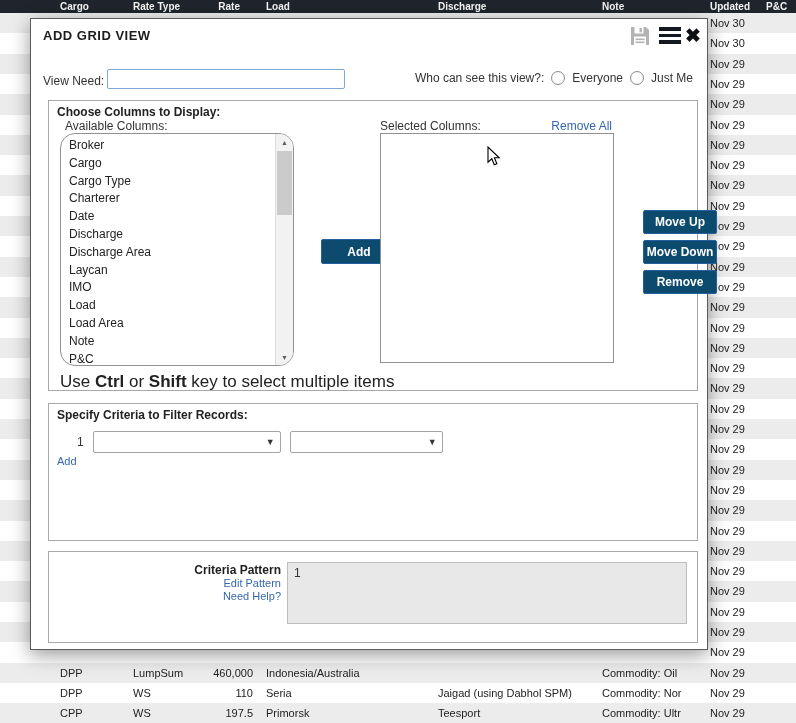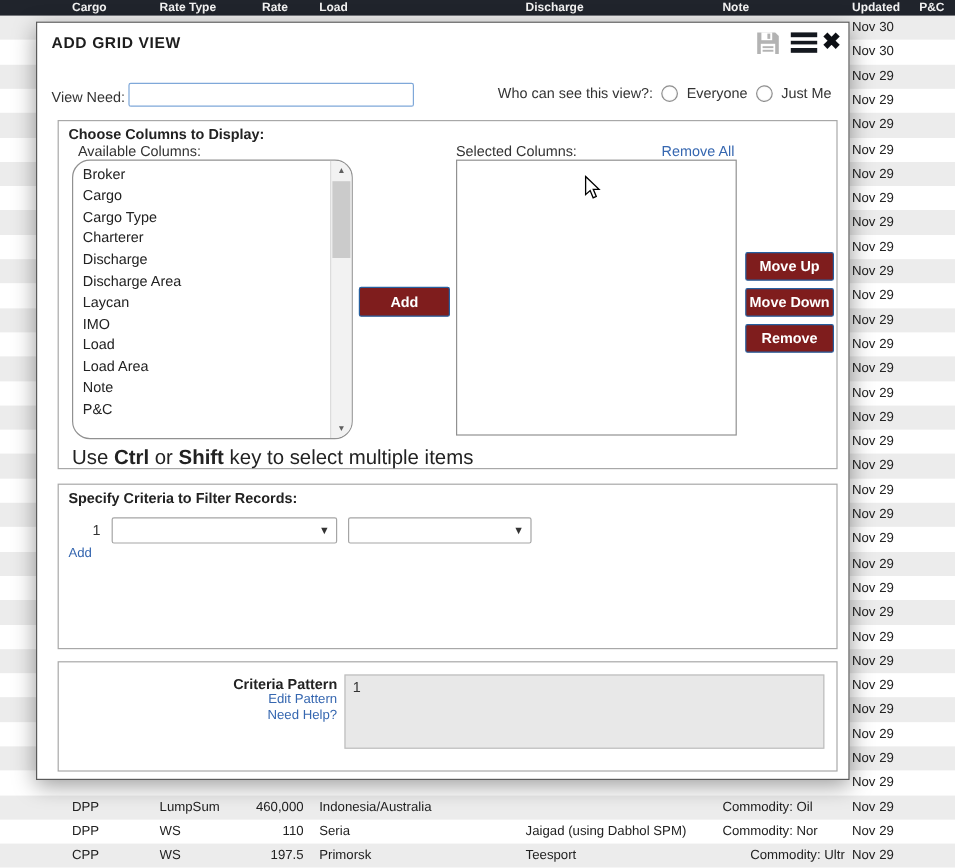--- a/index.html
+++ b/index.html
@@ -40,22 +40,22 @@
   .listbox { position:absolute; border:1px solid #919191; background:#fff; overflow:hidden; }
   .lb-avail { left:11px; top:32px; width:232px; height:231px;border-radius:15px; }
   .lb-sel { left:331px; top:32px; width:232px; height:228px; }
   .lb-items { position:absolute; left:0; top:3px; right:17px; }
   .list-item { height:17.8px; line-height:17.8px; padding-left:8px; font-size:12px; color:#222; white-space:nowrap; cursor:default; }
   .sb { position:absolute; top:0; right:0; bottom:0; width:17px; background:#f2f2f2; border-left:1px solid #dcdcdc; }
   .sb-btn { position:absolute; left:0; width:17px; height:16px; display:flex; align-items:center; justify-content:center; font-size:7px; color:#5f5f5f; cursor:pointer; }
   .sb-up { top:0; } .sb-down { bottom:0; }
   .sb-thumb { position:absolute; top:17px; left:1px; width:15px; height:64px; background:#cbcbcb; cursor:pointer; }
   .btn-blue {
-    position:absolute; background:#7f1d1d; color:#fff; font-weight:bold; font-size:12px;
-    border:1px solid #265f9e; border-radius:2px; display:flex; align-items:center; justify-content:center; cursor:pointer;
+    position:absolute; background:#0c4a6e; color:#fff; font-weight:bold; font-size:12px;
+    border:1px solid #265f9e; border-radius:2px; display:flex; align-items:center; justify-content:center; cursor:pointer;margin-left:22px;
   }
   .btn-add   { left:250px; top:138px; width:74px; height:23px; }
   .btn-up    { left:572px; top:109px; width:72px; height:22px; }
   .btn-down  { left:572px; top:139px; width:72px; height:22px; }
   .btn-rem   { left:572px; top:169px; width:72px; height:22px; }
   .link { color:#3667b0; cursor:pointer; text-decoration:none; }
   .remove-all { position:absolute; right:85px; top:18px; font-size:12px; }
   .hint { position:absolute; left:11px; top:271px; font-size:17px; color:#222; }
   .criteria-row { position:absolute; left:28px; top:27px; display:flex; align-items:center; gap:9px; font-size:12px; color:#333; }
   .fake-select { background:#fff; border:1px solid #a5a5a5; border-radius:2px; height:20px; position:relative; cursor:pointer; }
@@ -197,21 +197,21 @@
       <div class="bg-cell" style="left: 438px; width: 160px; text-align: left;">Jaigad (using Dabhol SPM)</div>
       <div class="bg-cell" style="left: 602px; width: 102px; text-align: left;">Commodity: Nor</div>
       <div class="bg-cell" style="left: 710px; width: 50px; text-align: left;">Nov 29</div>
     </div>
     <div class="bg-row alt" style="top: 703.2px;">
       <div class="bg-cell" style="left: 60px; width: 70px; text-align: left;">CPP</div>
       <div class="bg-cell" style="left: 133px; width: 75px; text-align: left;">WS</div>
       <div class="bg-cell" style="left: 193px; width: 60px; text-align: right;">197.5</div>
       <div class="bg-cell" style="left: 266px; width: 165px; text-align: left;">Primorsk</div>
       <div class="bg-cell" style="left: 438px; width: 160px; text-align: left;">Teesport</div>
-      <div class="bg-cell" style="left: 602px; width: 102px; text-align: right;">Commodity: Ultr</div>
+      <div class="bg-cell" style="left: 602px; width: 102px; text-align: left;">Commodity: Ultr</div>
       <div class="bg-cell" style="left: 710px; width: 50px; text-align: left;">Nov 29</div>
     </div>
   </div>
 
 <div class="modal">
   <div class="modal-title">ADD GRID VIEW</div>
 
   <div class="icon-save">
     <svg width="24" height="24" viewBox="0 0 24 24">
       <path fill="#b3b3b3" d="M3 3h15l3 3v15H3z"></path>
@@ -243,20 +243,21 @@
   <div class="section sec1">
     <div class="sec-title">Choose Columns to Display:</div>
     <div class="sub-label" style="left:16px; top:18px;">Available Columns:</div>
 
     <div class="listbox lb-avail">
       <div class="lb-items" id="avail-items">
           <div class="list-item">Broker</div>
           <div class="list-item">Cargo</div>
           <div class="list-item">Cargo Type</div>
           <div class="list-item">Charterer</div>
+          <div class="list-item">Date</div>
           <div class="list-item">Discharge</div>
           <div class="list-item">Discharge Area</div>
           <div class="list-item">Laycan</div>
           <div class="list-item">IMO</div>
           <div class="list-item">Load</div>
           <div class="list-item">Load Area</div>
           <div class="list-item">Note</div>
           <div class="list-item">P&amp;C</div>
         </div>
       <div class="sb">

